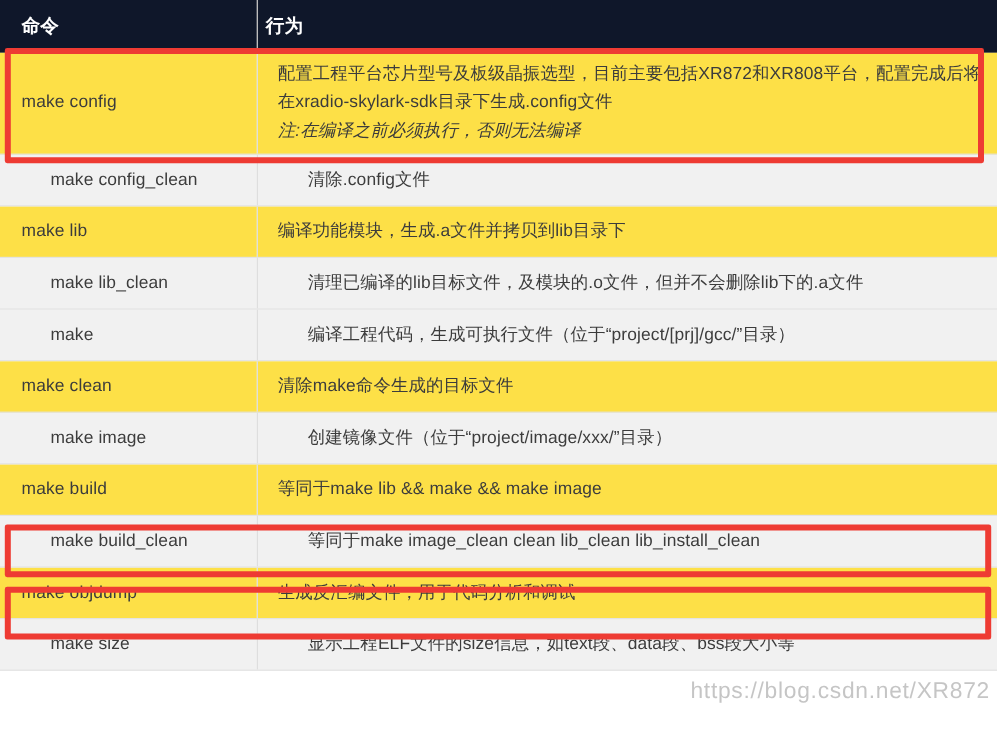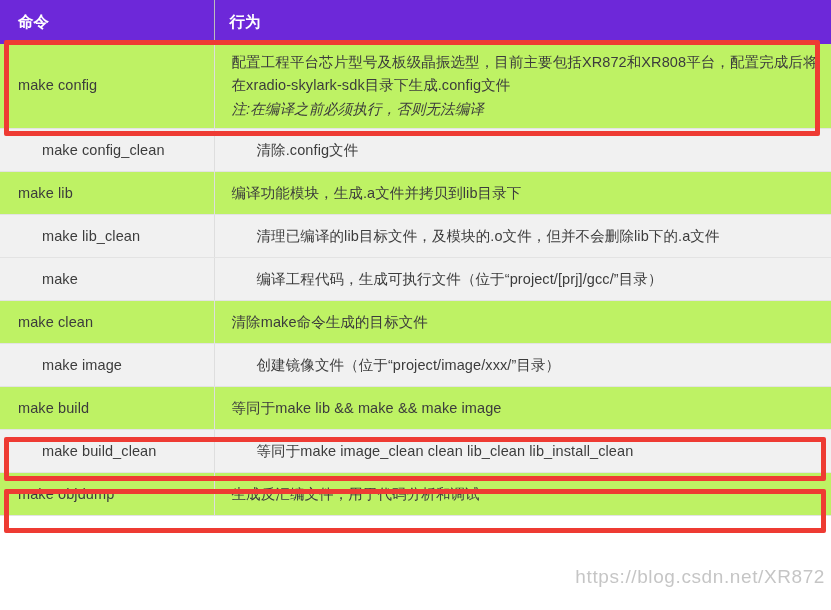--- a/index.html
+++ b/index.html
@@ -20,49 +20,49 @@
   
   table.cmd-table {
     width: 831px;
     border-collapse: collapse;
     table-layout: fixed;
   }
   table.cmd-table col.c-cmd { width: 214px; }
   table.cmd-table col.c-act { width: 617px; }
 
   thead th {
-    background: #6d28d9;
+    background: #0f172a;
     color: #ffffff;
     font-size: 15.5px;
     font-weight: bold;
     text-align: left;
     height: 44px;
     padding: 0 0 0 18px;
     vertical-align: middle;
     border: none;
   }
   thead th.th-act {
-    padding-left: 15px;
+    padding-left: 7px;
     border-left: 1px solid #bcbcbc;
   }
 
   tbody td {
     font-size: 14.5px;
     color: #3c3c3c;
     vertical-align: middle;
     padding: 7px 10px 7px 18px;
     border-bottom: 1px solid #e3e3e3;
     line-height: 1.62;
     letter-spacing: .1px;
   }
   tbody td.td-act {
     border-left: 1px solid #dedede;
     padding-left: 17px;
   }
-  tbody tr.r-odd  td { background: #bef264; }
+  tbody tr.r-odd  td { background: #fde047; }
   tbody tr.r-even td { background: #f1f1f1; padding-left: 42px; }
   tbody tr.r-tall td { height: 84px; }
   tbody tr td { height: 43px; }
 
   .note-italic {
     display: block;
     font-style: italic;
     font-weight: normal;
     color: #3c3c3c;
   }
@@ -142,20 +142,24 @@
           <td class="td-act"><span>等同于make lib &amp;&amp; make &amp;&amp; make image</span></td>
         </tr>
         <tr class="r-even">
           <td class="td-cmd">make build_clean</td>
           <td class="td-act"><span>等同于make image_clean clean lib_clean lib_install_clean</span></td>
         </tr>
         <tr class="r-odd">
           <td class="td-cmd">make objdump</td>
           <td class="td-act"><span>生成反汇编文件，用于代码分析和调试</span></td>
         </tr>
+        <tr class="r-even">
+          <td class="td-cmd">make size</td>
+          <td class="td-act"><span>显示工程ELF文件的size信息，如text段、data段、bss段大小等</span></td>
+        </tr>
       </tbody>
   </table>
 
   <div class="redbox" id="redbox-0"></div>
   <div class="redbox" id="redbox-1"></div>
   <div class="redbox" id="redbox-2"></div>
 
   <div class="watermark">https://blog.csdn.net/XR872</div>
 
 </div>

